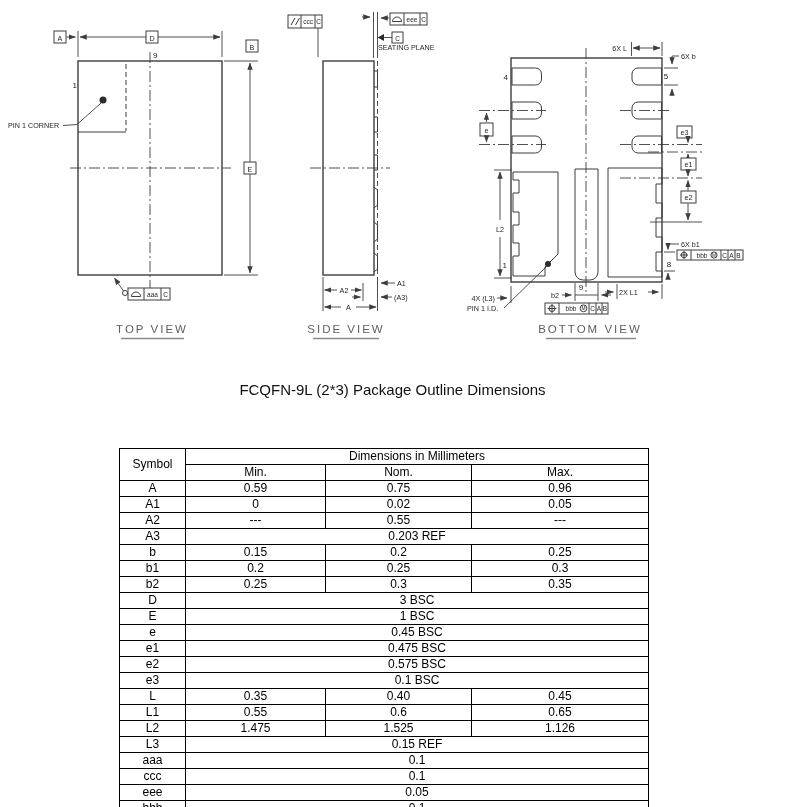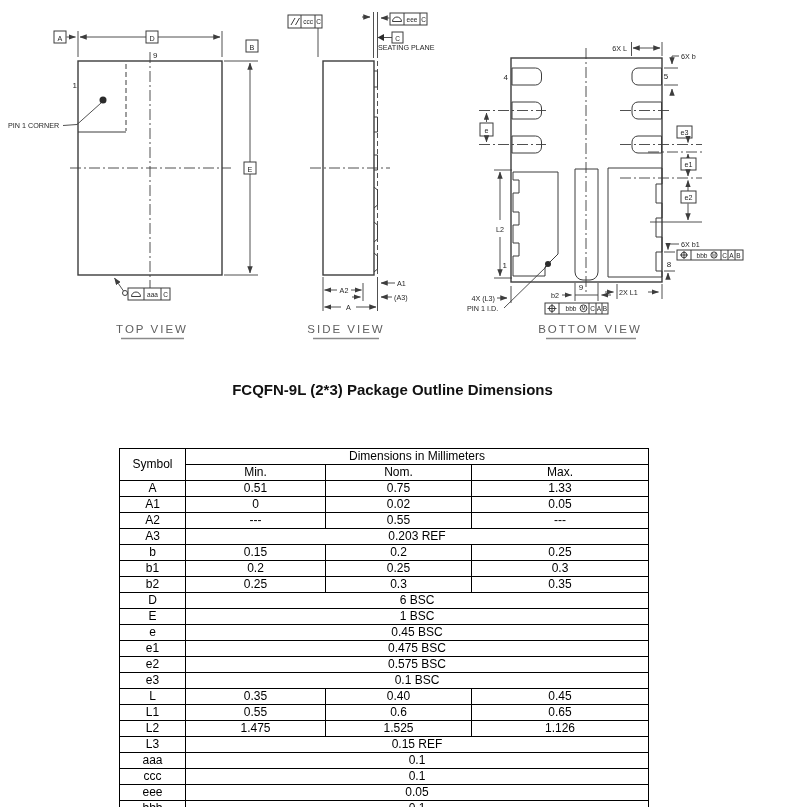--- a/index.html
+++ b/index.html
@@ -18,21 +18,21 @@
   .t8{font-size:8px;}
   .t7{font-size:7.2px;}
   .t65{font-size:6.5px;}
   .t45{font-size:4.8px;}
   .cap{font-size:11.5px;fill:#5f5f5f;letter-spacing:2px;}
   .mid{text-anchor:middle;}
   .end{text-anchor:end;}
   .ul{stroke:#8a8a8a;stroke-width:1.4;}
   
   #title{position:absolute;left:0;top:381px;width:785px;text-align:center;
-         font-size:15px;color:#111;font-weight:bold;}
+         font-size:15px;color:#111;}
   
   #dims-table{position:absolute;left:119px;top:448px;border-collapse:collapse;
               table-layout:fixed;width:529px;font-size:12px;color:#000;}
   #dims-table td,#dims-table th{border:1px solid #000;text-align:center;
               padding:0;line-height:15px;font-weight:normal;height:15px;
               overflow:hidden;white-space:nowrap;}
 </style>
 </head>
 <body>
 
@@ -327,23 +327,23 @@
     </tr>
     <tr>
       <th>Min.</th>
       <th>Nom.</th>
       <th>Max.</th>
     </tr>
   </thead>
   <tbody>
         <tr>
           <td>A</td>
-          <td>0.51</td>
+          <td>0.59</td>
           <td>0.75</td>
-          <td>1.33</td>
+          <td>0.96</td>
         </tr>
         <tr>
           <td>A1</td>
           <td>0</td>
           <td>0.02</td>
           <td>0.05</td>
         </tr>
         <tr>
           <td>A2</td>
           <td>---</td>
@@ -367,21 +367,21 @@
           <td>0.3</td>
         </tr>
         <tr>
           <td>b2</td>
           <td>0.25</td>
           <td>0.3</td>
           <td>0.35</td>
         </tr>
         <tr>
           <td>D</td>
-          <td colspan="3">6 BSC</td>
+          <td colspan="3">3 BSC</td>
         </tr>
         <tr>
           <td>E</td>
           <td colspan="3">1 BSC</td>
         </tr>
         <tr>
           <td>e</td>
           <td colspan="3">0.45 BSC</td>
         </tr>
         <tr>

